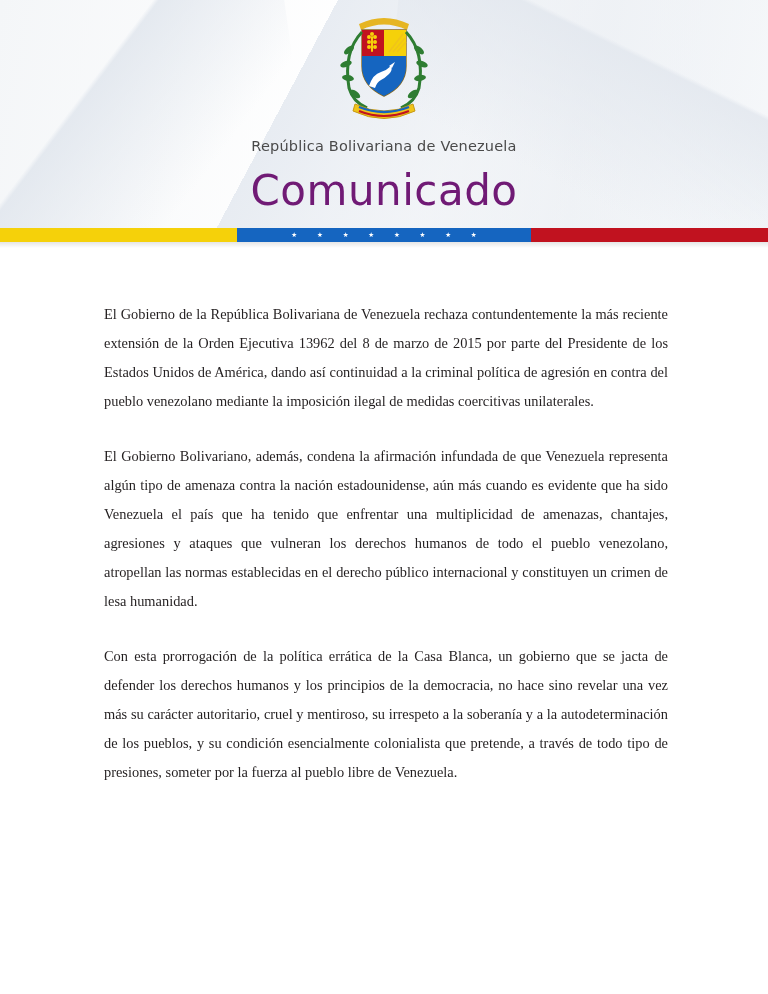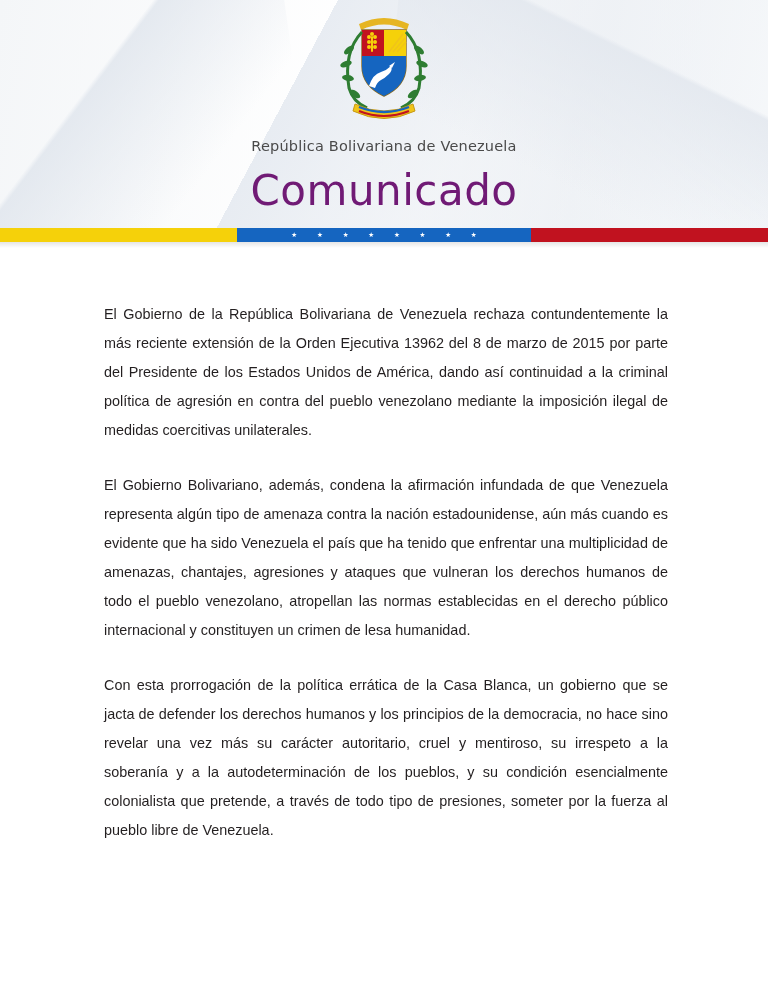--- a/index.html
+++ b/index.html
@@ -120,21 +120,21 @@
   .content {
     padding: 58px 100px 0 104px;
   }
   .para {
     margin: 0 0 26px 0;
     font-size: 14.4px;
     line-height: 29px;
     text-align: justify;
     text-justify: inter-word;
     color: #231f20;
-    font-family: Liberation Sans, sans-serif;
+    font-family: Liberation Serif, serif;
   }
   .para:last-child { margin-bottom: 13px; }
 </style>
 </head>
 <body>
 
 <div class="header">
   <div class="header-bg"></div>
 
   <div class="coat">

